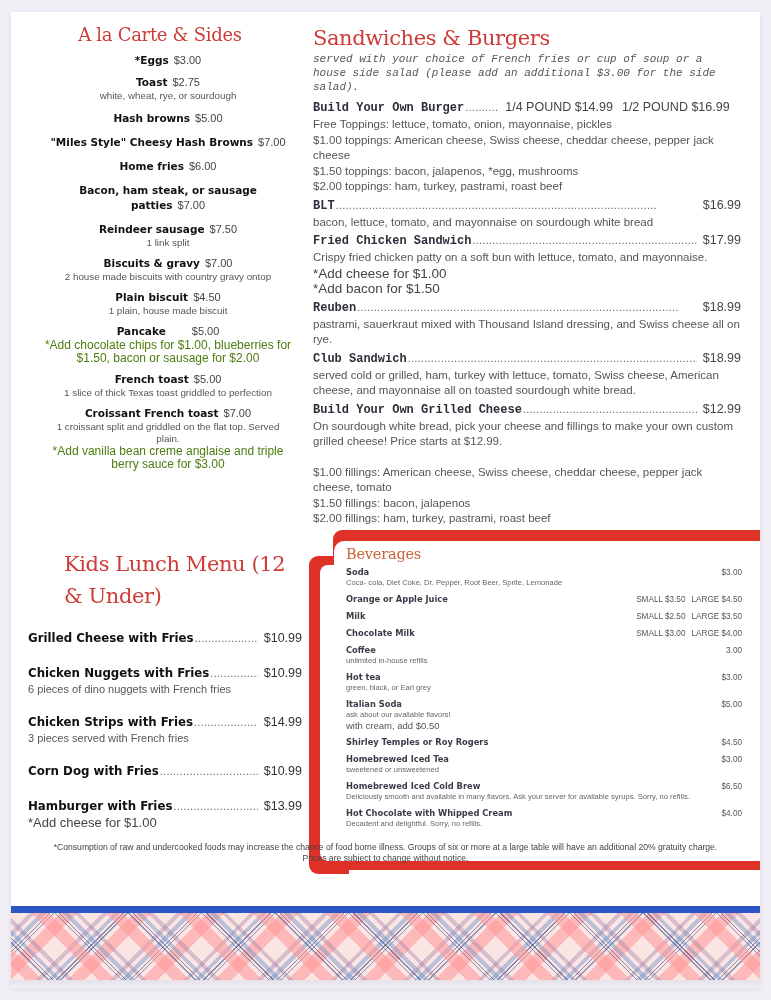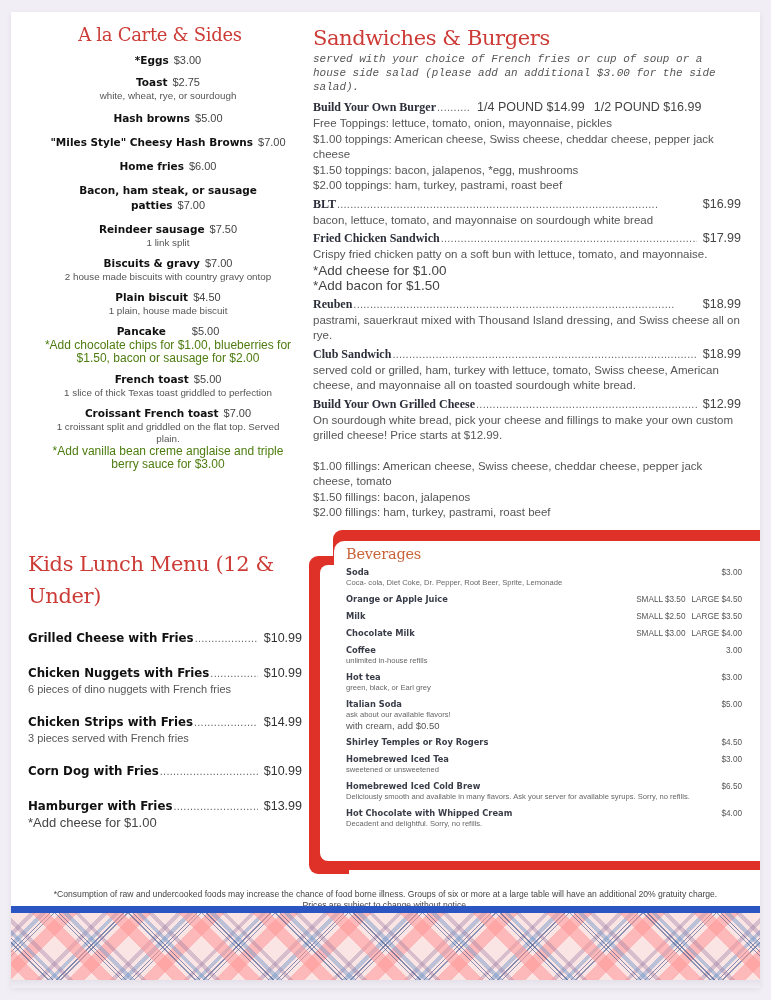--- a/index.html
+++ b/index.html
@@ -26,33 +26,33 @@
 
   
   .sandwiches { position: absolute; left: 313px; top: 25px; width: 428px; }
   .sandwiches .sec-title { font-size: 21px; letter-spacing: -0.4px; line-height: 27px; }
   .sw-sub {
     font-family: Liberation Mono, monospace; font-style: italic; font-size: 11px;
     color: #555; line-height: 14px; margin-bottom: 5px;
   }
   .sw-item { margin-bottom: 2px; }
   .sw-head { display: flex; align-items: baseline; font-size: 12.5px; line-height: 17px; }
-  .sw-name { font-family: Liberation Serif, serif; font-weight: bold; font-size: 12px; color: #2c2f3a; white-space: nowrap; }
+  .sw-name { font-family: Liberation Mono, monospace; font-weight: bold; font-size: 12px; color: #2c2f3a; white-space: nowrap; }
   .leader { flex: 1; overflow: hidden; white-space: nowrap; color: #666; font-size: 11px; margin: 0 6px 0 1px; }
   .leader::after { content: ". . . . . . . . . . . . . . . . . . . . . . . . . . . . . . . . . . . . . . . . . . . . . . . . . . . . . . . . . . . . . . . . . . . . . . . . . . . . . . . . . . . . . . . . . . . . . . . . ."; letter-spacing: -1.4px; }
   .sw-price { font-size: 12.5px; color: #444; white-space: nowrap; }
   .sw-desc { font-size: 11.5px; color: #555; line-height: 15.5px; }
   .sw-note { font-size: 13.5px; color: #444; line-height: 15.5px; }
   .sw-gap { height: 15px; }
   .burger-prices { font-size: 12.5px; color: #444; white-space: nowrap; }
   .burger-prices span + span { margin-left: 9px; }
 
   
   .kids { position: absolute; left: 28px; top: 548px; width: 274px; }
-  .kids .sec-title { font-size: 21px; line-height: 32px; margin-bottom: 18px; letter-spacing: -0.4px; }
+  .kids .sec-title { font-size: 21px; line-height: 32px; margin-bottom: 18px; letter-spacing: -0.4px; margin-left: 36px; }
   .kid-item { margin-bottom: 18px; }
   .kid-head { display: flex; align-items: baseline; line-height: 17px; }
   .kid-name { font-family: "DejaVu Sans", sans-serif; font-weight: bold; font-size: 11.8px; color: #111; white-space: nowrap; }
   .kid-price { font-size: 12.5px; color: #333; white-space: nowrap; }
   .kid-desc { font-size: 11px; color: #555; line-height: 14px; }
   .kid-note { font-size: 13px; color: #444; line-height: 15px; }
   .kids .leader { margin-right: 6px; }
 
   
   .bev-frame-outer {
@@ -69,21 +69,21 @@
   .bev .sec-title { font-size: 14.5px; color: #c9633a; margin-bottom: 5px; letter-spacing: -0.2px; }
   .bev-item { display: flex; justify-content: space-between; margin-bottom: 6px; }
   .bev-name { font-family: "DejaVu Sans", sans-serif; font-weight: bold; font-size: 8.3px; color: #3a3d48; line-height: 11px; }
   .bev-desc { font-size: 7.6px; color: #666; line-height: 10px; }
   .bev-note { font-size: 9.5px; color: #555; line-height: 11px; }
   .bev-price { font-size: 8.2px; color: #555; white-space: nowrap; line-height: 11px; }
   .bev-price span + span { margin-left: 6px; }
 
   
   .disclaimer {
-    position: absolute; left: 20px; top: 889px; width: 731px; text-align: center;
+    position: absolute; left: 20px; top: 842px; width: 731px; text-align: center;
     font-size: 8.6px; color: #444; line-height: 11px;
   }
   .plaid-top { position: absolute; left: 11px; top: 906px; width: 749px; height: 7px; background: #2c55c4; }
   .plaid {
     position: absolute; left: 11px; top: 913px; width: 749px; height: 67px;
     background-color: #fbe4e4;
     background-image:
       repeating-linear-gradient(45deg, transparent 0 10px, rgba(255,150,150,0.55) 10px 22px, transparent 22px 26px, rgba(50,80,140,0.55) 26px 27px, transparent 27px 29px, rgba(50,80,140,0.6) 29px 30px, transparent 30px 32px, rgba(110,150,200,0.45) 32px 36px, transparent 36px 40px, rgba(150,120,160,0.35) 40px 44px, transparent 44px 52px),
       repeating-linear-gradient(-45deg, transparent 0 10px, rgba(255,150,150,0.55) 10px 22px, transparent 22px 26px, rgba(50,80,140,0.55) 26px 27px, transparent 27px 29px, rgba(50,80,140,0.6) 29px 30px, transparent 30px 32px, rgba(110,150,200,0.45) 32px 36px, transparent 36px 40px, rgba(150,120,160,0.35) 40px 44px, transparent 44px 52px);
   }

